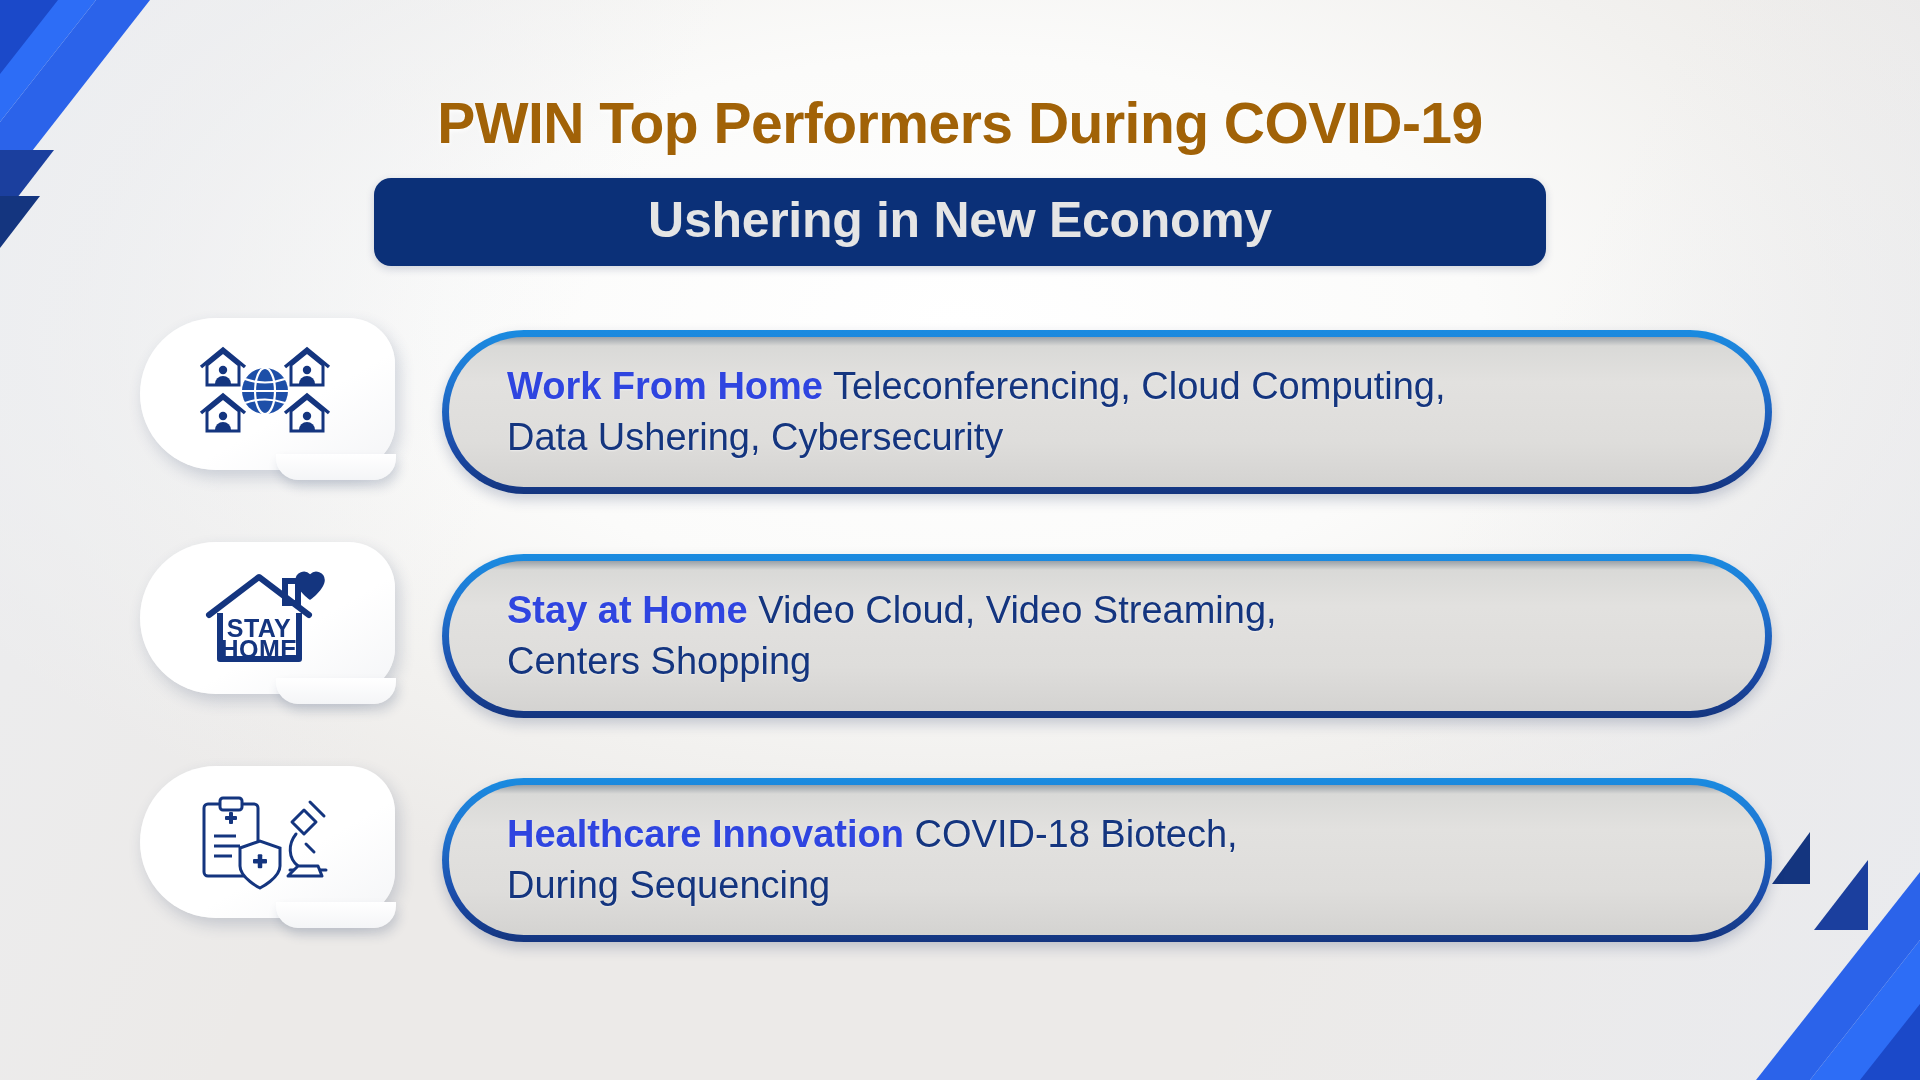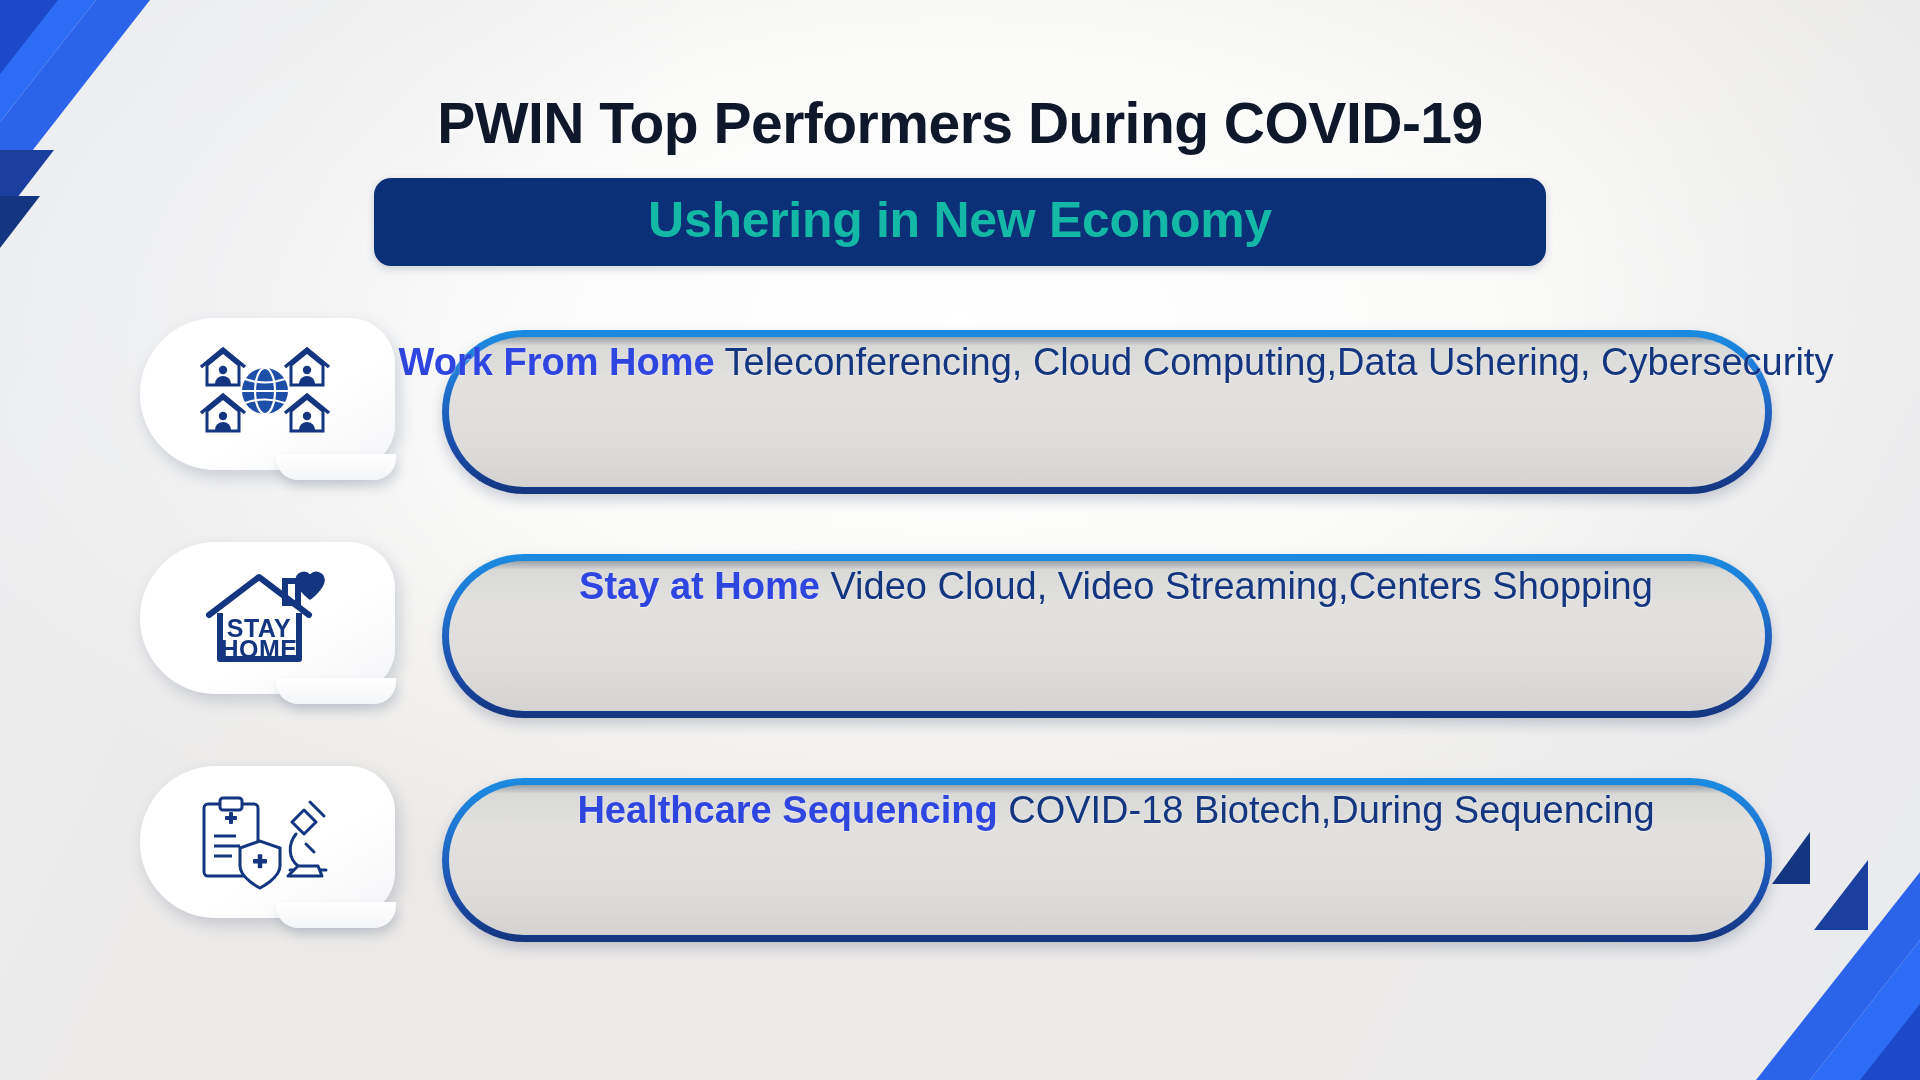--- a/index.html
+++ b/index.html
@@ -25,38 +25,38 @@
   
   .corner-tl { position: absolute; top: 0; left: 0; width: 260px; height: 300px; overflow: hidden; }
   .corner-br { position: absolute; bottom: 0; right: 0; width: 300px; height: 300px; overflow: hidden; }
 
   
   #header { position: absolute; top: 0; left: 0; width: 1920px; }
   #page-title {
     text-align: center;
     font-size: 57px;
     font-weight: bold;
-    color: #0f172a;
+    color: #a16207;
     letter-spacing: -0.5px;
     margin-top: 90px;
     text-shadow: 0 2px 5px rgba(255,255,255,0.9);
   }
   #subtitle-banner {
     width: 1172px;
     margin: 22px auto 0;
     background: #0b3078;
     border-radius: 17px;
     padding: 13px 0 17px;
     box-shadow: 0 3px 9px rgba(20,40,90,0.18);
   }
   #subtitle-text {
     text-align: center;
     font-size: 50px;
     font-weight: bold;
-    color: #14b8a6;
+    color: #e5e5e5;
     letter-spacing: -0.3px;
   }
 
   
   #rows { position: absolute; top: 318px; left: 0; width: 1920px; }
   .row {
     position: relative;
     height: 176px;
     margin-bottom: 48px;
   }
@@ -73,21 +73,21 @@
     position: absolute; inset: 0;
     border-radius: 86px;
     background: linear-gradient(180deg, #1a8be0 0%, #1f78d4 30%, #1b4ba8 72%, #14357f 100%);
     padding: 7px;
     box-shadow: 0 6px 13px rgba(30,50,95,0.22);
   }
   .pill-inner {
     width: 100%; height: 100%;
     border-radius: 80px;
     background: linear-gradient(180deg, #9aa1a8 0%, #d9d9d7 6%, #e2e1df 30%, #dedddb 70%, #d4d3d1 100%);
-    display: flex; justify-content: center;
+    display: flex; flex-direction: column; justify-content: center;
     padding-left: 58px;
     padding-right: 40px;
   }
   .pill-line {
     font-size: 38px;
     color: #14357f;
     line-height: 1.33;
     white-space: nowrap;
     text-shadow: 0 1px 2px rgba(255,255,255,0.5);
   }
@@ -264,20 +264,20 @@
           <path d="M98,84 L134,84"></path>
           <path d="M106,80 L126,80 L130,90 L96,90 Z" fill="#ffffff"></path>
           <line x1="114" y1="58" x2="122" y2="66"></line>
         </g>
       </svg>
       </span>
     </div>
     <div class="pill-wrap">
       <div class="pill-outline">
         <div class="pill-inner">
-          <div class="pill-line"><span class="pill-lead">Healthcare Sequencing</span><span> COVID-18 Biotech,</span></div>
+          <div class="pill-line"><span class="pill-lead">Healthcare Innovation</span><span> COVID-18 Biotech,</span></div>
           <div class="pill-line">During Sequencing</div>
         </div>
       </div>
     </div>
   </div>
 
 </div>
 
 </body></html>

